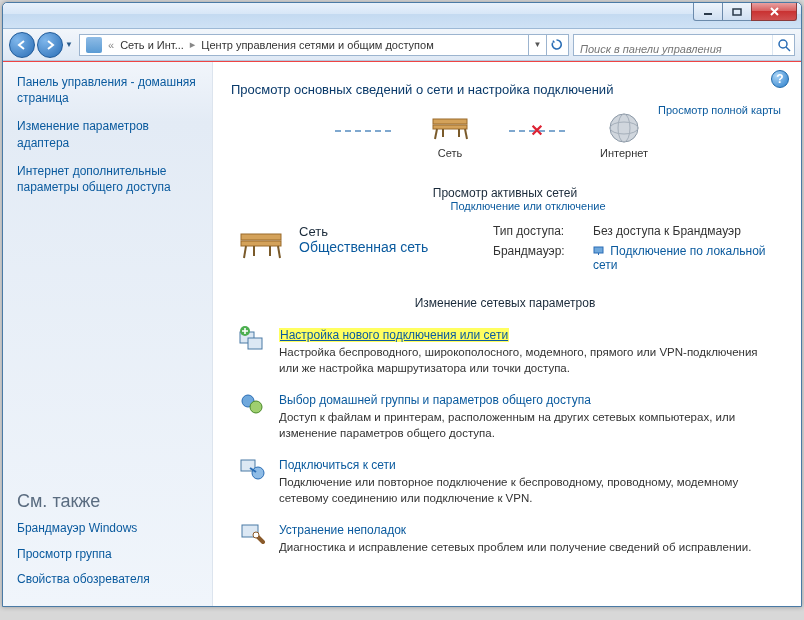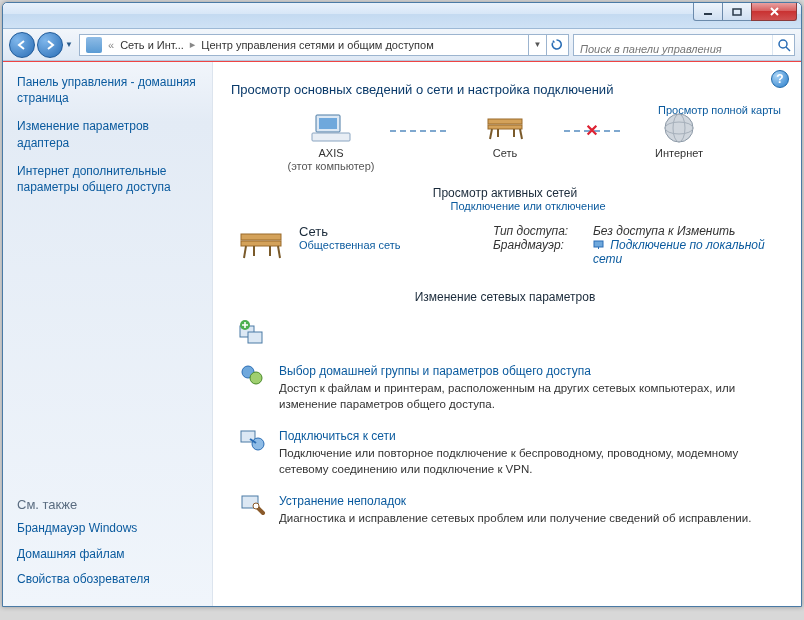--- a/index.html
+++ b/index.html
@@ -33,21 +33,21 @@
 .search-btn { width: 22px; height: 100%; display: flex; align-items: center; justify-content: center; color: #2a6db5; border-left: 1px solid #dce6f1; }
 
 
 .client { display: flex; height: calc(100% - 58px); background: #fff; border-top: 1px solid #ef4444; }
 
 
 .sidebar { width: 210px; background: linear-gradient(to bottom, #f1f5fb 0%, #e3ebf5 60px, #f0f5fb 100%); border-right: 1px solid #dce4ee; padding: 12px 12px 10px 14px; display: flex; flex-direction: column; position: relative; }
 .sidebar .top-links { flex: 0 0 auto; }
 .sidebar a { color: #0a5a9e; text-decoration: none; font-size: 12px; display: block; line-height: 1.35; margin-bottom: 12px; }
 .sidebar .see-also { position: absolute; bottom: 10px; left: 14px; right: 12px; }
-.sidebar .see-also-h { font-size: 13px; color: #5a6c80; margin-bottom: 8px; }
+.sidebar .see-also-h { font-size: 18px; color: #5a6c80; margin-bottom: 8px; }
 .sidebar .see-also a { margin-bottom: 9px; }
 
 
 .main { flex: 1; padding: 10px 18px 14px 14px; overflow: hidden; position: relative; }
 .help-icon { position: absolute; top: 8px; right: 12px; width: 18px; height: 18px; border-radius: 50%; background: radial-gradient(circle at 30% 30%, #a9d4f6, #2a7ecb); color: #fff; font-size: 12px; font-weight: bold; display: flex; align-items: center; justify-content: center; border: 1px solid #1f6aab; }
 h1.main-title { font-size: 13px; font-weight: normal; color: #0a3a6a; margin: 10px 0 14px 4px; }
 
 
 .netmap { display: flex; align-items: center; justify-content: center; gap: 0; padding: 0 10px; }
 .netmap .node { display: flex; flex-direction: column; align-items: center; font-size: 11px; color: #333; width: 110px; }
@@ -61,22 +61,22 @@
 
 .sect-head { display: flex; align-items: center; margin: 14px 0 8px 0; font-size: 12px; color: #1a2a3a; flex-direction: column; }
 .sect-head .rule { flex: 1; height: 1px; background: #cfd9e5; margin-left: 8px; }
 .sect-head .right-link { font-size: 11px; color: #0a5a9e; margin-left: 10px; padding-left: 36px; }
 
 
 .active-net { display: flex; padding: 4px 4px 10px 10px; gap: 14px; font-size: 12px; }
 .active-net .net-icon { width: 48px; height: 40px; display: flex; align-items: center; justify-content: center; }
 .active-net .net-name { flex: 0 0 180px; }
 .active-net .net-name .nm { font-size: 13px; color: #1a2a3a; }
-.active-net .net-name .ntype { font-size: 11px; color: #0a5a9e; cursor: pointer; }
-.active-net .net-props { flex: 1; display: grid; grid-template-columns: 100px auto; font-size: 12px; font-style: italic; }
+.active-net .net-name .ntype { font-size: 14px; color: #0a5a9e; cursor: pointer; }
+.active-net .net-props { flex: 1; display: grid; grid-template-columns: 100px auto; row-gap: 6px; font-size: 12px; }
 .active-net .net-props .lbl { color: #333; }
 .active-net .net-props .val { color: #333; }
 .active-net .net-props .val a { color: #0a5a9e; text-decoration: none; }
 .conn-icon { display: inline-block; width: 11px; height: 11px; vertical-align: -1px; margin-right: 3px; }
 
 
 .options { margin-top: 4px; }
 .opt { display: flex; gap: 12px; padding: 7px 4px 7px 10px; }
 .opt .oicon { width: 30px; height: 28px; flex: 0 0 30px; display: flex; align-items: center; justify-content: center; }
 .opt .otext .otitle { font-size: 12px; color: #0a5a9e; }
@@ -155,42 +155,31 @@
 
     <div class="sidebar">
       <div class="top-links">
         <a>Панель управления - домашняя страница</a>
         <a>Изменение параметров адаптера</a>
         <a>Интернет дополнительные параметры общего доступа</a>
       </div>
       <div class="see-also">
         <div class="see-also-h">См. также</div>
         <a>Брандмауэр Windows</a>
-        <a>Домашняя файлам</a>
+        <a>Просмотр группа</a>
         <a>Свойства обозревателя</a>
       </div>
     </div>
 
     <div class="main">
       <div class="help-icon">?</div>
       <h1 class="main-title">Просмотр основных сведений о сети и настройка подключений</h1>
       <span class="fullmap">Просмотр полной карты</span>
 
       <div class="netmap">
-        <div class="node">
-          <div class="icon">
-            <svg width="42" height="34">
-                <rect x="6" y="4" width="24" height="17" rx="1" fill="#dce8f4" stroke="#4a7aa5"></rect>
-                <rect x="9" y="7" width="18" height="11" fill="#6fa8dc"></rect>
-                <rect x="2" y="22" width="38" height="8" rx="1" fill="#e8eef5" stroke="#8aa5c1"></rect>
-              </svg>
-          </div>
-          <div class="caption">AXIS</div>
-          <div class="subcaption">(этот компьютер)</div>
-        </div>
         <div class="link"></div>
         <div class="node">
           <div class="icon">
             <svg width="42" height="30">
                 <rect x="4" y="6" width="34" height="5" fill="#d4a25a" stroke="#9a6a2a"></rect>
                 <rect x="4" y="12" width="34" height="4" fill="#d4a25a" stroke="#9a6a2a"></rect>
                 <line x1="8" y1="16" x2="6" y2="26" stroke="#7a5a2a" stroke-width="2"></line>
                 <line x1="36" y1="16" x2="38" y2="26" stroke="#7a5a2a" stroke-width="2"></line>
                 <line x1="14" y1="16" x2="14" y2="24" stroke="#7a5a2a" stroke-width="2"></line>
                 <line x1="30" y1="16" x2="30" y2="24" stroke="#7a5a2a" stroke-width="2"></line>
@@ -229,21 +218,21 @@
               <line x1="17" y1="20" x2="17" y2="30" stroke="#7a5a2a" stroke-width="2"></line>
               <line x1="33" y1="20" x2="33" y2="30" stroke="#7a5a2a" stroke-width="2"></line>
             </svg>
         </div>
         <div class="net-name">
           <div class="nm">Сеть</div>
           <div class="ntype">Общественная сеть</div>
         </div>
         <div class="net-props">
           <div class="lbl">Тип доступа:</div>
-          <div class="val">Без доступа к Изменить</div>
+          <div class="val">Без доступа к Брандмауэр</div>
           <div class="lbl">Брандмауэр:</div>
           <div class="val">
             <span class="conn-icon">
               <svg width="11" height="11">
                   <rect x="1" y="2" width="9" height="6" fill="#6fa8dc" stroke="#2a6db5"></rect>
                   <line x1="5.5" y1="8" x2="5.5" y2="10" stroke="#2a6db5"></line>
                 </svg>
             </span>
             <a>Подключение по локальной сети</a>
           </div>
@@ -259,20 +248,22 @@
         <div class="opt">
           <div class="oicon">
             <svg width="28" height="26">
                 <rect x="2" y="6" width="14" height="11" fill="#dce8f4" stroke="#4a7aa5"></rect>
                 <rect x="10" y="12" width="14" height="11" fill="#dce8f4" stroke="#4a7aa5"></rect>
                 <circle cx="7" cy="5" r="5" fill="#4caf50"></circle>
                 <path d="M7 2 V8 M4 5 H10" stroke="#fff" stroke-width="1.6"></path>
               </svg>
           </div>
           <div class="otext">
+            <span class="otitle highlight">Настройка нового подключения или сети</span>
+            <div class="odesc">Настройка беспроводного, широкополосного, модемного, прямого или VPN-подключения или же настройка маршрутизатора или точки доступа.</div>
           </div>
         </div>
 
         <div class="opt">
           <div class="oicon">
             <svg width="28" height="26">
                 <circle cx="10" cy="10" r="6" fill="#6fa8dc" stroke="#2a6db5"></circle>
                 <circle cx="18" cy="16" r="6" fill="#9fcf6f" stroke="#4a8a2a"></circle>
               </svg>
           </div>

